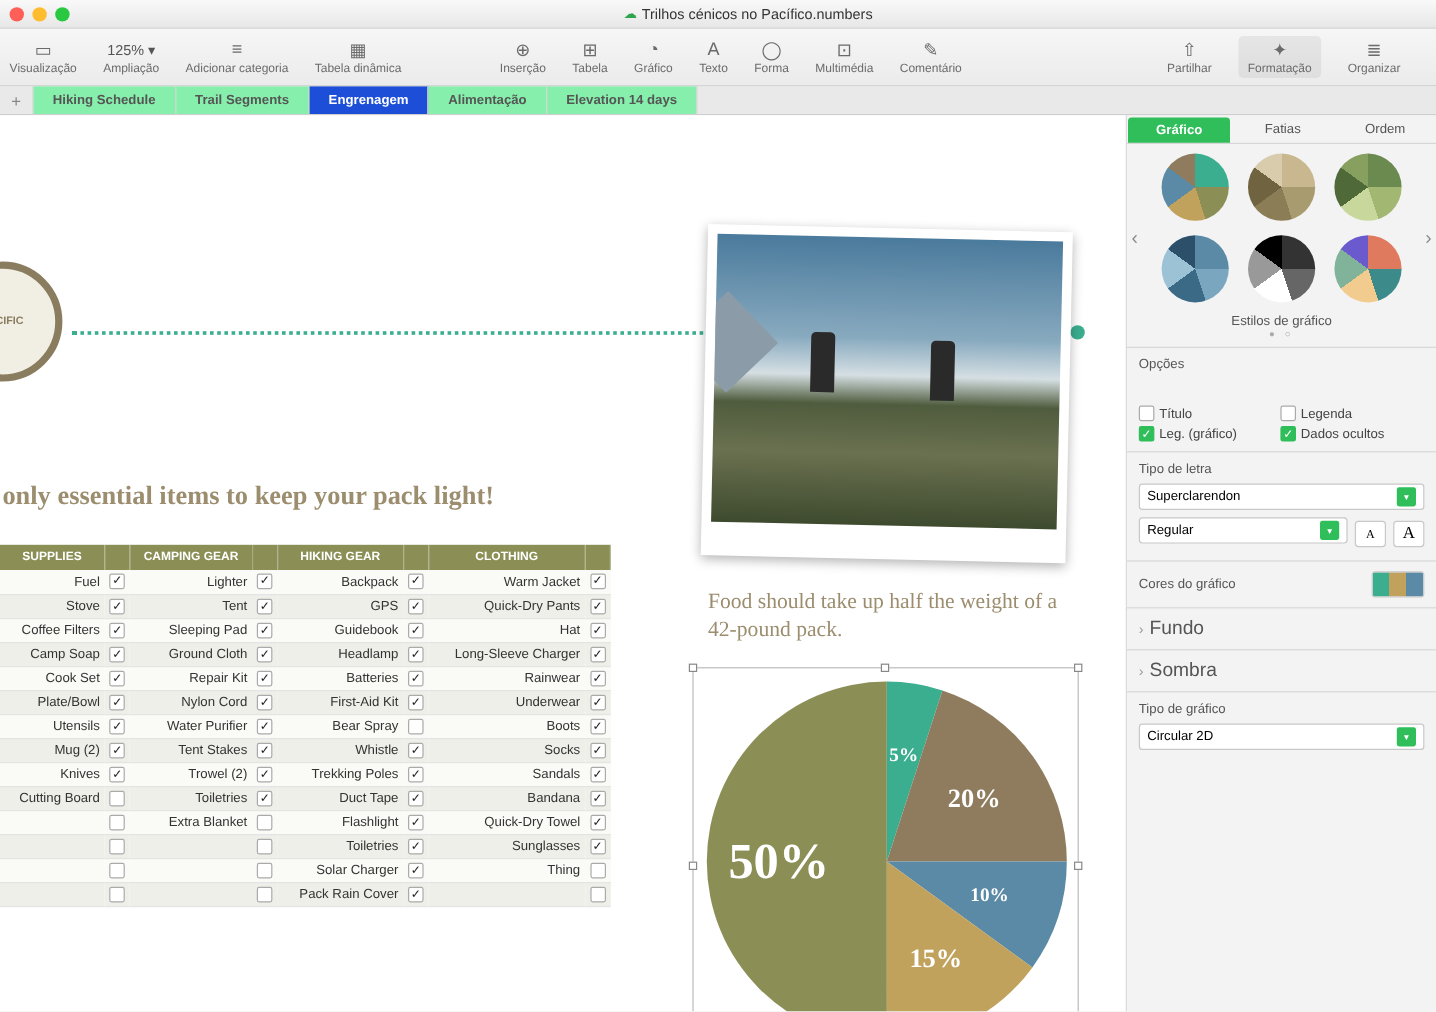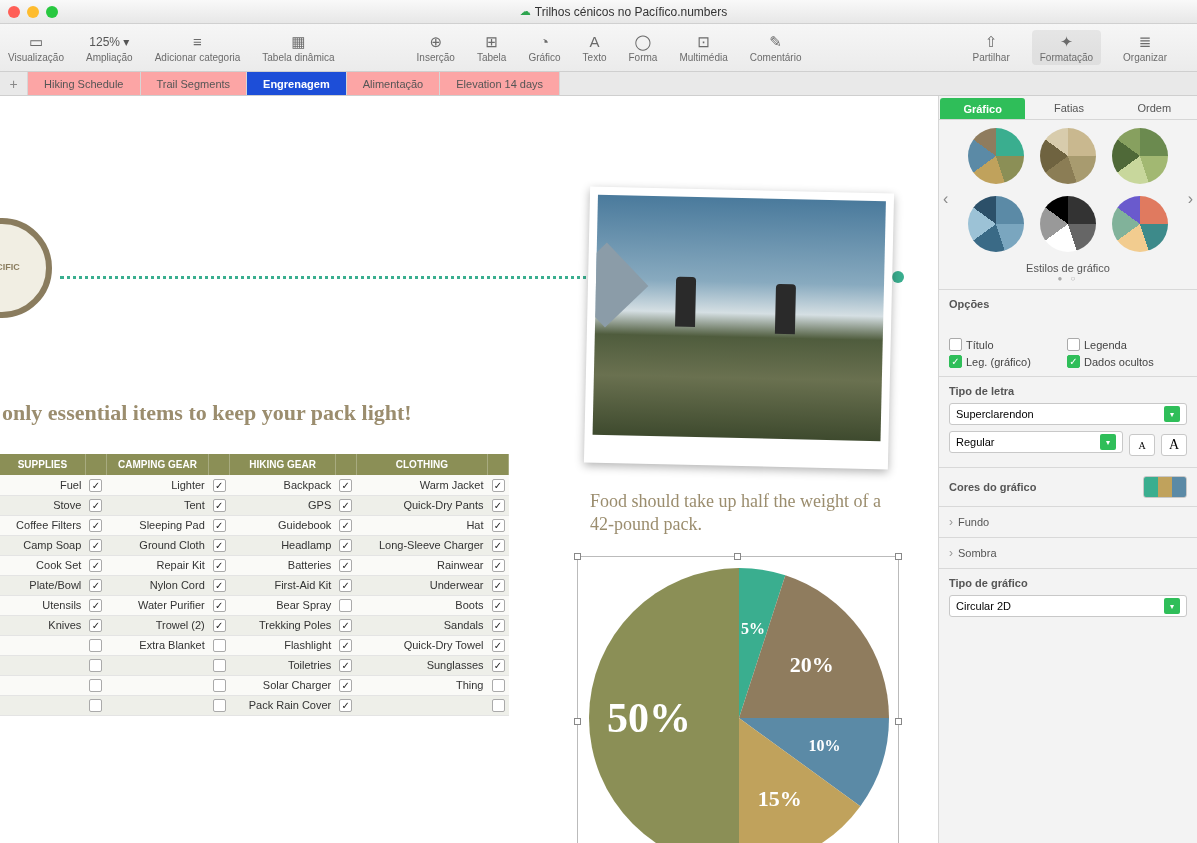--- a/index.html
+++ b/index.html
@@ -18,21 +18,21 @@
 .tb-group { display: flex; flex-direction: column; align-items: center; margin-right: 22px; }
 .tb-icon { height: 19px; font-size: 15px; color: #6b6b6b; display: flex; align-items: center; justify-content: center; }
 .tb-label { font-size: 10px; color: #6b6b6b; margin-top: 1px; }
 .tb-spacer { flex: 1; }
 .tb-format { background: rgba(0,0,0,0.06); border-radius: 4px; padding: 2px 8px; }
 .zoom-val { font-size: 12px; color: #555; }
 
 
 .sheet-tabs { height: 24px; background: #e9e9e9; border-bottom: 1px solid #cfcfcf; display: flex; align-items: stretch; }
 .sheet-add { width: 28px; display: flex; align-items: center; justify-content: center; color: #888; font-size: 14px; border-right: 1px solid #d6d6d6; }
-.sheet-tab { padding: 0 16px; font-size: 11px; display: flex; align-items: center; border-right: 1px solid #d6d6d6; color: #555; background: #fca5a5; }
+.sheet-tab { padding: 0 16px; font-size: 11px; display: flex; align-items: center; border-right: 1px solid #d6d6d6; color: #555; background: #86efac; font-weight: bold; }
 .sheet-tab.active { background: #1d4ed8; color: #fff; font-weight: 600; }
 
 
 .main { display: flex; height: calc(843px - 24px - 48px - 24px); }
 .canvas { width: 938px; background: #fff; position: relative; overflow: hidden; }
 .inspector { width: 259px; background: #f3f3f3; border-left: 1px solid #d6d6d6; display: flex; flex-direction: column; }
 
 
 .badge-ring { position: absolute; left: -48px; top: 122px; width: 100px; height: 100px; border: 6px solid #8a7c5e; border-radius: 50%; background: #f1eee3; display: flex; align-items: center; justify-content: center; font-size: 9px; color: #8a7c5e; text-align: center; line-height: 1.1; font-weight: bold; }
 .page-title { position: absolute; left: 54px; top: 108px; font-family: Georgia, 'Times New Roman', serif; font-size: 48px; color: #9b8d6e; font-weight: bold; letter-spacing: 1px; }
@@ -71,36 +71,36 @@
 .insp-tab.active { background: #2fbe59; color: #fff; border-radius: 3px 3px 0 0; margin: 2px 1px 0 1px; font-weight: 600; }
 .style-grid { padding: 8px 0; display: flex; align-items: center; justify-content: center; position: relative; }
 .style-arrow { position: absolute; top: 50%; font-size: 16px; color: #888; cursor: pointer; }
 .sa-l { left: 4px; } .sa-r { right: 4px; }
 .styles-inner { display: grid; grid-template-columns: repeat(3, 56px); grid-gap: 12px 16px; }
 .style-pie { width: 56px; height: 56px; border-radius: 50%; }
 .style-caption { text-align: center; font-size: 11px; color: #555; margin-top: 2px; }
 .page-dots { text-align: center; font-size: 8px; color: #aaa; letter-spacing: 3px; margin-bottom: 6px; }
 
 .insp-sec { border-top: 1px solid #d8d8d8; padding: 8px 10px; }
-.insp-sec-title { font-size: 11px; color: #555; font-weight: 700; margin-bottom: 6px; }
+.insp-sec-title { font-size: 11px; color: #555; font-weight: 400; margin-bottom: 6px; }
 .opt-row { display: flex; flex-wrap: wrap; gap: 4px 10px; margin-top: 28px; }
 .opt { display: flex; align-items: center; gap: 4px; font-size: 11px; color: #444; width: 108px; }
 .cb { width: 13px; height: 13px; border: 1px solid #aaa; border-radius: 2px; background: #fff; display: inline-flex; align-items: center; justify-content: center; font-size: 10px; }
 .cb.on { background: #2fbe59; border-color: #2fbe59; color: #fff; }
 
 .sel { width: 100%; height: 22px; border: 1px solid #c8c8c8; border-radius: 3px; background: #fff; font-size: 11px; padding: 0 6px; display: flex; align-items: center; justify-content: space-between; margin-bottom: 6px; }
 .sel-btn { width: 16px; height: 16px; background: #2fbe59; border-radius: 2px; color: #fff; font-size: 8px; display: flex; align-items: center; justify-content: center; }
 .font-row { display: flex; gap: 6px; align-items: center; }
 .font-row .sel { flex: 1; }
 .letter-btn { width: 26px; height: 22px; border: 1px solid #c8c8c8; border-radius: 3px; background: #fff; display: flex; align-items: center; justify-content: center; font-family: Georgia, serif; }
 
 .color-thumb { width: 44px; height: 22px; background-image: linear-gradient(90deg,#3aae8f 33%,#c0a25c 33% 66%,#5b8aa6 66%); border-radius: 3px; border: 1px solid #c8c8c8; }
 .row-between { display: flex; justify-content: space-between; align-items: center; }
 
-.disclose { font-size: 11px; color: #555; padding: 8px 10px; border-top: 1px solid #d8d8d8; display: flex; align-items: center; gap: 5px; cursor: pointer; }
+.disclose { font-size: 16px; color: #555; padding: 8px 10px; border-top: 1px solid #d8d8d8; display: flex; align-items: center; gap: 5px; cursor: pointer; }
 .disclose::before { content: "›"; color: #999; font-size: 12px; }
 
 </style>
 </head>
 <body>
 
 <div class="titlebar">
   <div class="traffic">
     <span class="tl-close"></span>
     <span class="tl-min"></span>
@@ -282,27 +282,47 @@
             <td>Utensils</td>
             <td class="chk"><span class="chkbox">✓</span></td>
             <td>Water Purifier</td>
             <td class="chk"><span class="chkbox">✓</span></td>
             <td>Bear Spray</td>
             <td class="chk"><span class="chkbox"></span></td>
             <td>Boots</td>
             <td class="chk"><span class="chkbox">✓</span></td>
           </tr>
           <tr>
+            <td>Mug (2)</td>
+            <td class="chk"><span class="chkbox">✓</span></td>
+            <td>Tent Stakes</td>
+            <td class="chk"><span class="chkbox">✓</span></td>
+            <td>Whistle</td>
+            <td class="chk"><span class="chkbox">✓</span></td>
+            <td>Socks</td>
+            <td class="chk"><span class="chkbox">✓</span></td>
+          </tr>
+          <tr>
             <td>Knives</td>
             <td class="chk"><span class="chkbox">✓</span></td>
             <td>Trowel (2)</td>
             <td class="chk"><span class="chkbox">✓</span></td>
             <td>Trekking Poles</td>
             <td class="chk"><span class="chkbox">✓</span></td>
             <td>Sandals</td>
+            <td class="chk"><span class="chkbox">✓</span></td>
+          </tr>
+          <tr>
+            <td>Cutting Board</td>
+            <td class="chk"><span class="chkbox"></span></td>
+            <td>Toiletries</td>
+            <td class="chk"><span class="chkbox">✓</span></td>
+            <td>Duct Tape</td>
+            <td class="chk"><span class="chkbox">✓</span></td>
+            <td>Bandana</td>
             <td class="chk"><span class="chkbox">✓</span></td>
           </tr>
           <tr>
             <td></td>
             <td class="chk"><span class="chkbox"></span></td>
             <td>Extra Blanket</td>
             <td class="chk"><span class="chkbox"></span></td>
             <td>Flashlight</td>
             <td class="chk"><span class="chkbox">✓</span></td>
             <td>Quick-Dry Towel</td>

